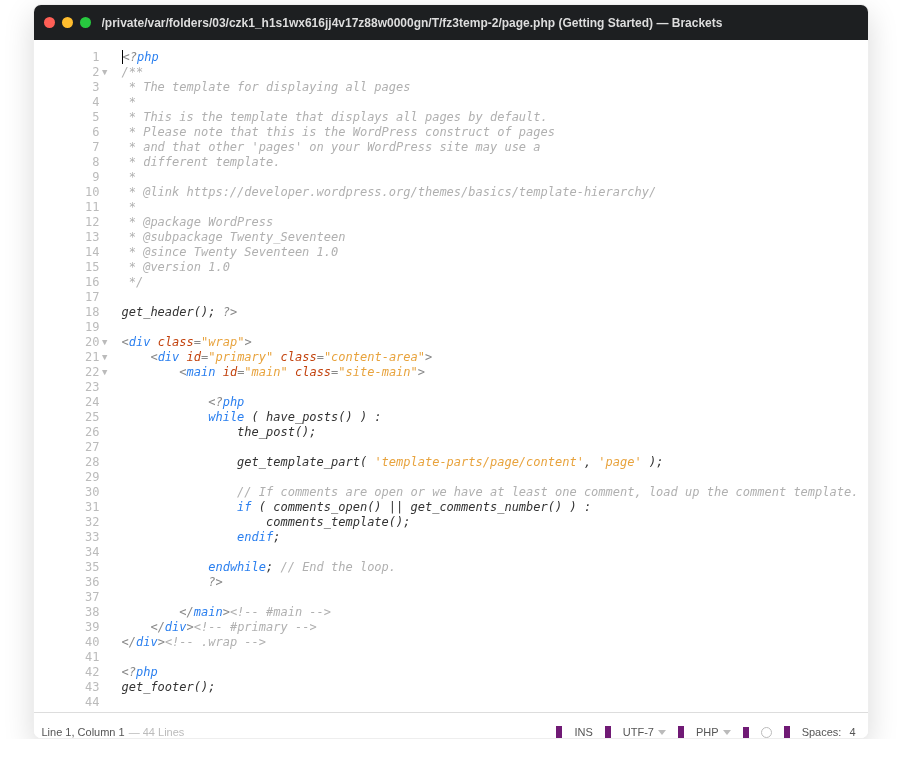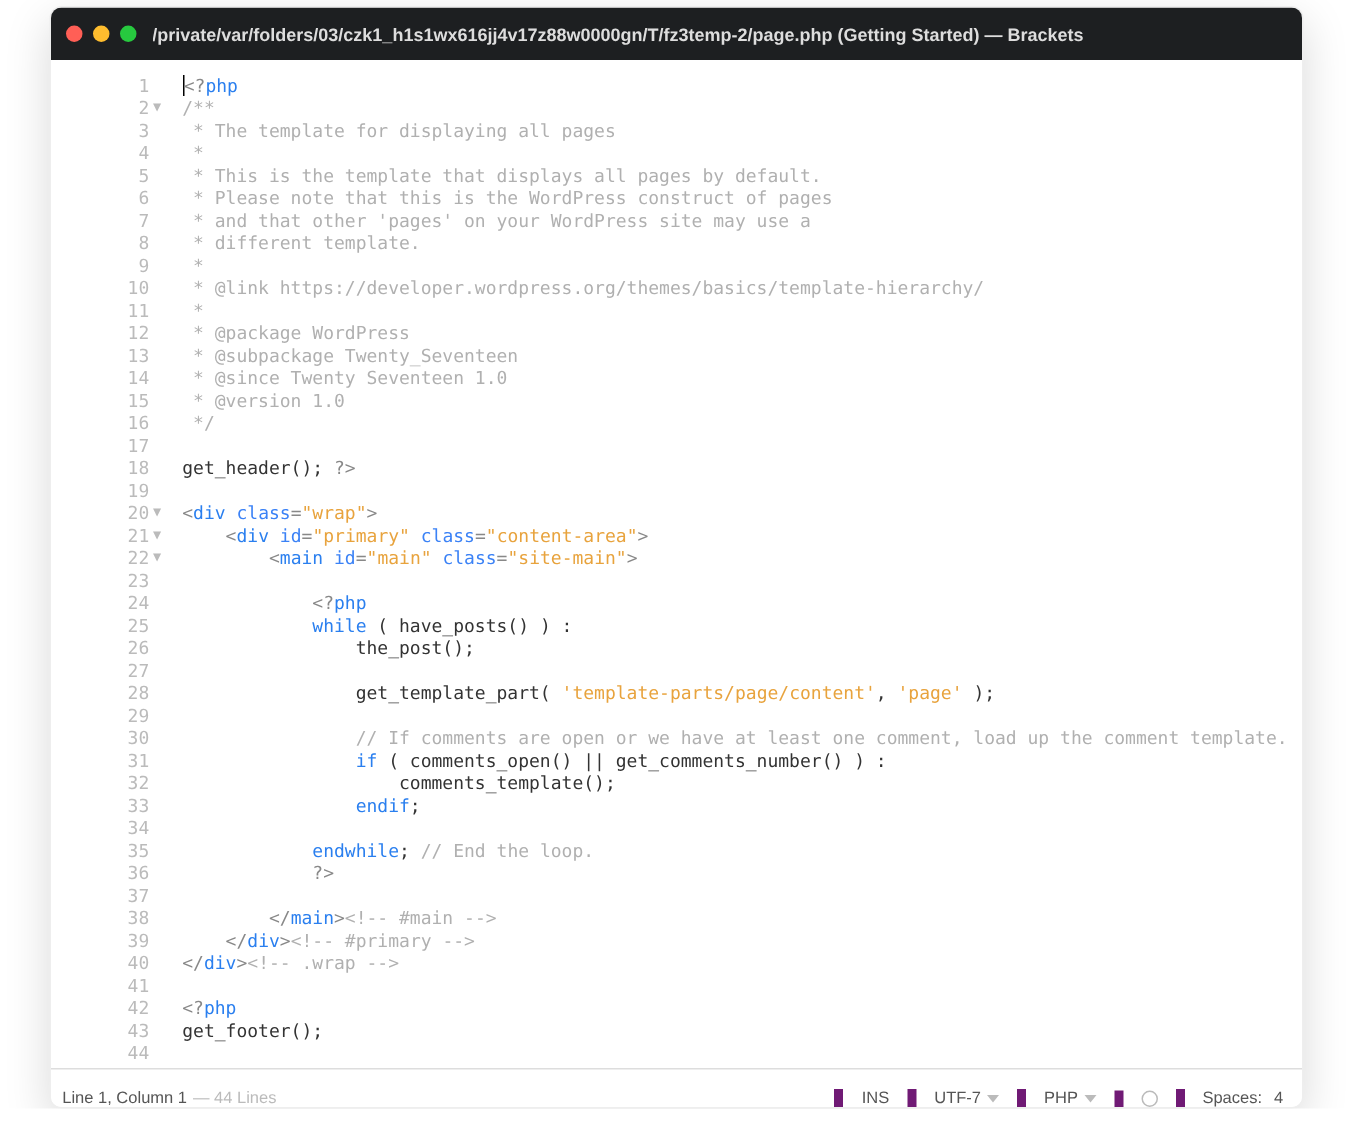--- a/index.html
+++ b/index.html
@@ -81,32 +81,33 @@
 }
 .code {
   flex: 1;
   padding-top: 10px;
   padding-left: 14px;
   font-size: 12px;
   line-height: 15px;
   white-space: pre;
   overflow-x: auto;
   color: #333;
+  font-style: italic;
 }
 .row { height: 15px; }
 .cursor {
   display: inline-block;
   border-left: 1px solid #000;
   height: 14px;
   vertical-align: top;
 }
 .cm-comment { color: #b0b0b0; }
 .cm-kw { color: #2a7fef; }
 .cm-tag { color: #2a7fef; text-align: center; }
-.cm-attr { color: #3b82f6; }
+.cm-attr { color: #c2410c; }
 .cm-string { color: #e8a33d; }
 .cm-func { color: #333; }
 .cm-op { color: #888; }
 
 .statusbar {
   height: 26px;
   background: #fff;
   border-top: 1px solid #ddd;
   display: flex;
   align-items: flex-end;

